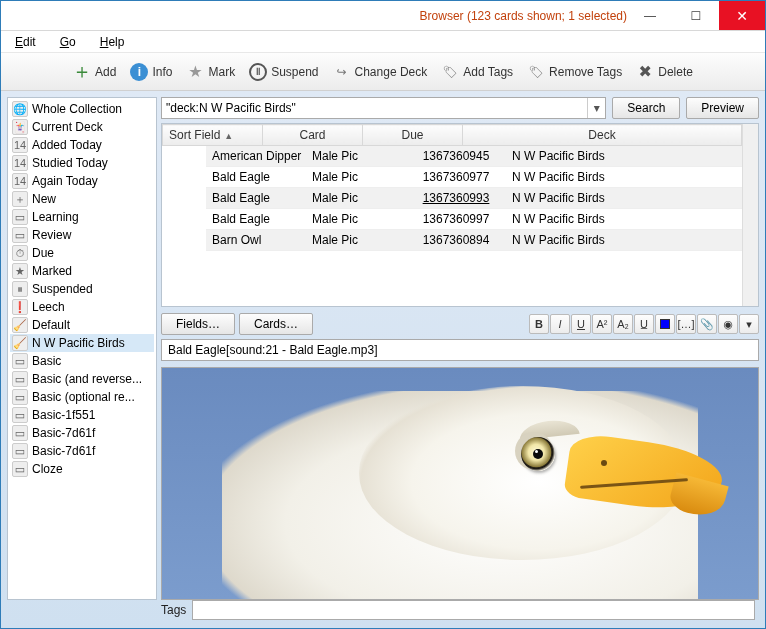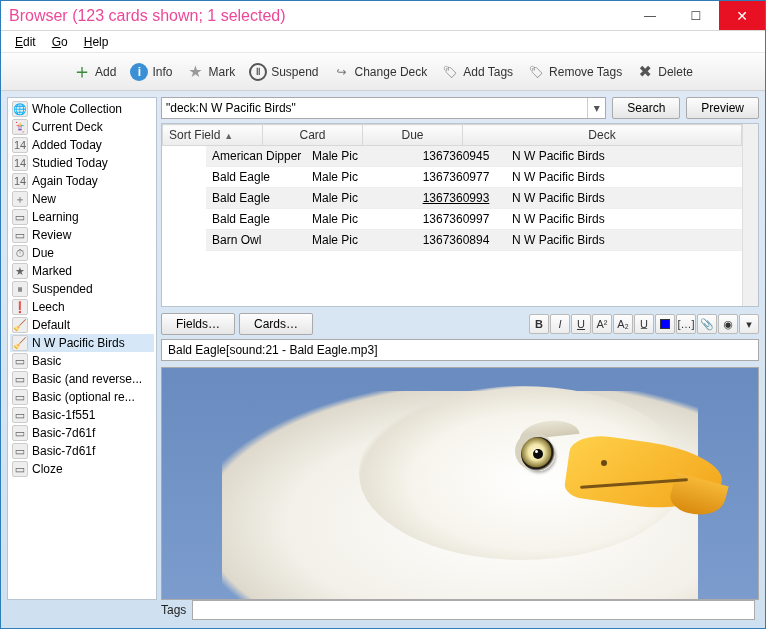--- a/index.html
+++ b/index.html
@@ -1,23 +1,23 @@
 <!DOCTYPE html>
 <html><head>
 <meta charset="utf-8">
 <style>
   * { box-sizing: border-box; font-family: "Segoe UI", Tahoma, sans-serif; font-size: 12px; }
   body { margin: 0; padding: 0; background: #fff; }
   .window { width: 766px; height: 629px; background: #fff; border: 1px solid #2e7cb8; display: flex; flex-direction: column; position: relative; }
   .titlebar { height: 30px; background: #fff; display: flex; align-items: center; padding-left: 8px; border-bottom: 1px solid #d8d8d8;}
-  .titlebar .title { flex: 1; text-align: left; color: #ec4899; font-size: 16px; }
+  .titlebar .title { flex: 1; text-align: right; color: #c2410c; font-size: 12px; }
   .titlebar .win-controls { display: flex; height: 100%; }
   .titlebar .win-btn { width: 46px; display:flex; align-items:center; justify-content:center; color:#444; font-size:12px;}
   .titlebar .win-close { background:#e81123; color:#fff; font-size:14px;}
-  .menubar { height: 22px; background:#fff; display:flex; align-items:center; gap:4px; padding: 0 8px; border-bottom:1px solid #e8e8e8;}
+  .menubar { height: 22px; background:#fff; display:flex; align-items:center; gap:12px; padding: 0 8px; border-bottom:1px solid #e8e8e8;}
   .menubar span { padding: 2px 6px; cursor:default;}
   .menubar span u { text-decoration: underline; }
   .toolbar { height: 38px; background: linear-gradient(#fdfdfd,#ececec); border-bottom:1px solid #d0d0d0; display:flex; align-items:center; justify-content:center; gap:14px; padding: 0 20px;}
   .toolbar .tb-btn { display:flex; align-items:center; gap:4px; color:#333; cursor:default;}
   .toolbar .tb-icon { width:18px; height:18px; display:inline-flex; align-items:center; justify-content:center; border-radius:50%; }
   .body { flex:1; display:flex; background: linear-gradient(#dfe9f5,#cfe0f0); padding:6px 6px 28px 6px; gap:4px; min-height:0;}
   .sidebar { width:150px; background:#fff; border:1px solid #b8c4d0; overflow-y:auto; padding:2px;}
   .sidebar .item { display:flex; align-items:center; gap:4px; padding:1px 2px; white-space:nowrap; overflow:hidden; text-overflow:ellipsis; cursor:default;}
   .sidebar .item.selected { background:#d6e8f7;}
   .sb-icon { width:16px; height:16px; display:inline-flex; align-items:center; justify-content:center; font-size:11px; color:#666; background:#eee; border:1px solid #ccc; border-radius:2px; flex-shrink:0;}

